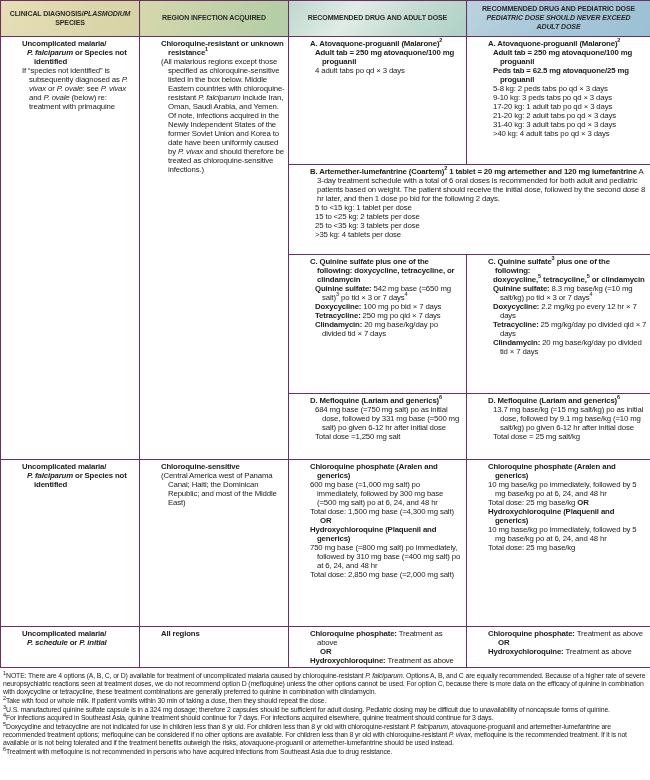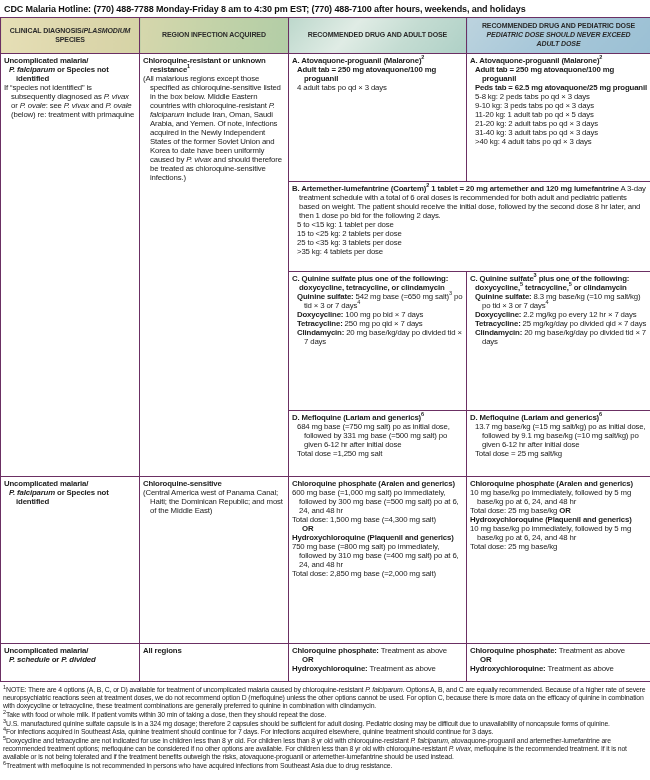--- a/index.html
+++ b/index.html
@@ -18,21 +18,21 @@
     padding: 4px 5px 3px 4px; color: #111;
   }
 
   table.tx {
     border-collapse: collapse; table-layout: fixed;
     width: 650px; margin: 0;
   }
   table.tx th, table.tx td {
     border: 1.5px solid #6b2f63;
     vertical-align: top;
-    padding: 2px 3px 2px 3px;
+    padding: 2px 3px 2px 21px;
     font-size: 7.8px; line-height: 1.16; letter-spacing: -0.15px;
   }
   table.tx th {
     vertical-align: middle; text-align: center;
     font-size: 7px; font-weight: bold; color: #2b2b2b;
     line-height: 1.25; letter-spacing: -0.1px;
     padding: 2px;
   }
   th.h-diag  { background: linear-gradient(100deg, #e6dfb6 0%, #dcd6ab 60%, #d5d3a6 100%); }
   th.h-region{ background: linear-gradient(100deg, #d6d7ac 0%, #c2d2a8 50%, #b2cda6 100%); }
@@ -57,21 +57,20 @@
     font-size: 6.9px; line-height: 1.18; letter-spacing: -0.15px;
     color: #222;
   }
   .footnotes .fn { margin: 0 0 0.5px 0; }
 </style>
 </head>
 <body>
 
 <div class="page">
 
-  <div class="hotline">CDC Malaria Hotline: (770) 488-7788 Monday-Friday 8 am to 4:30 pm EST; (770) 488-7100 after hours, weekends, and holidays</div>
 
   <table class="tx">
     <colgroup>
       <col style="width:139px">
         <col style="width:149px">
         <col style="width:178px">
         <col style="width:184px">
     </colgroup>
     <thead>
       <tr>
@@ -96,21 +95,21 @@
             <p><b>A. Atovaquone-proguanil (Malarone)<sup>2</sup></b></p>
             <p class="i1"><b>Adult tab = 250 mg atovaquone/100 mg proguanil</b></p>
             <p class="i1">4 adult tabs po qd × 3 days</p>
           </td>
         <td>
             <p><b>A. Atovaquone-proguanil (Malarone)<sup>2</sup></b></p>
             <p class="i1"><b>Adult tab = 250 mg atovaquone/100 mg proguanil</b></p>
             <p class="i1"><b>Peds tab = 62.5 mg atovaquone/25 mg proguanil</b></p>
             <p class="i1">5-8 kg: 2 peds tabs po qd × 3 days</p>
             <p class="i1">9-10 kg: 3 peds tabs po qd × 3 days</p>
-            <p class="i1">11-20 kg: 1 adult tab po qd × 5 days</p>
+            <p class="i1">17-20 kg: 1 adult tab po qd × 3 days</p>
             <p class="i1">21-20 kg: 2 adult tabs po qd × 3 days</p>
             <p class="i1">31-40 kg: 3 adult tabs po qd × 3 days</p>
             <p class="i1">&gt;40 kg: 4 adult tabs po qd × 3 days</p>
           </td>
       </tr>
       <tr class="r-b">
         <td colspan="2">
             <p><b>B. Artemether-lumefantrine (Coartem)<sup>2</sup> 1 tablet = 20 mg artemether and 120 mg lumefantrine</b> A 3-day treatment schedule with a total of 6 oral doses is recommended for both adult and pediatric patients based on weight. The patient should receive the initial dose, followed by the second dose 8 hr later, and then 1 dose po bid for the following 2 days.</p>
             <p class="i1">5 to &lt;15 kg: 1 tablet per dose</p>
             <p class="i1">15 to &lt;25 kg: 2 tablets per dose</p>
@@ -170,21 +169,21 @@
             <p>10 mg base/kg po immediately, followed by 5 mg base/kg po at 6, 24, and 48 hr</p>
             <p>Total dose: 25 mg base/kg <b>OR</b></p>
             <p><b>Hydroxychloroquine (Plaquenil and generics)</b></p>
             <p>10 mg base/kg po immediately, followed by 5 mg base/kg po at 6, 24, and 48 hr</p>
             <p>Total dose: 25 mg base/kg</p>
           </td>
       </tr>
       <tr class="r-all">
         <td>
             <p><b>Uncomplicated malaria/</b></p>
-            <p class="i1"><b><i>P. schedule</i> or <i>P. divided</i></b></p>
+            <p class="i1"><b><i>P. schedule</i> or <i>P. initial</i></b></p>
           </td>
         <td>
             <p><b>All regions</b></p>
           </td>
         <td>
             <p><b>Chloroquine phosphate:</b> Treatment as above</p>
             <p class="or"><b>OR</b></p>
             <p><b>Hydroxychloroquine:</b> Treatment as above</p>
           </td>
         <td>

